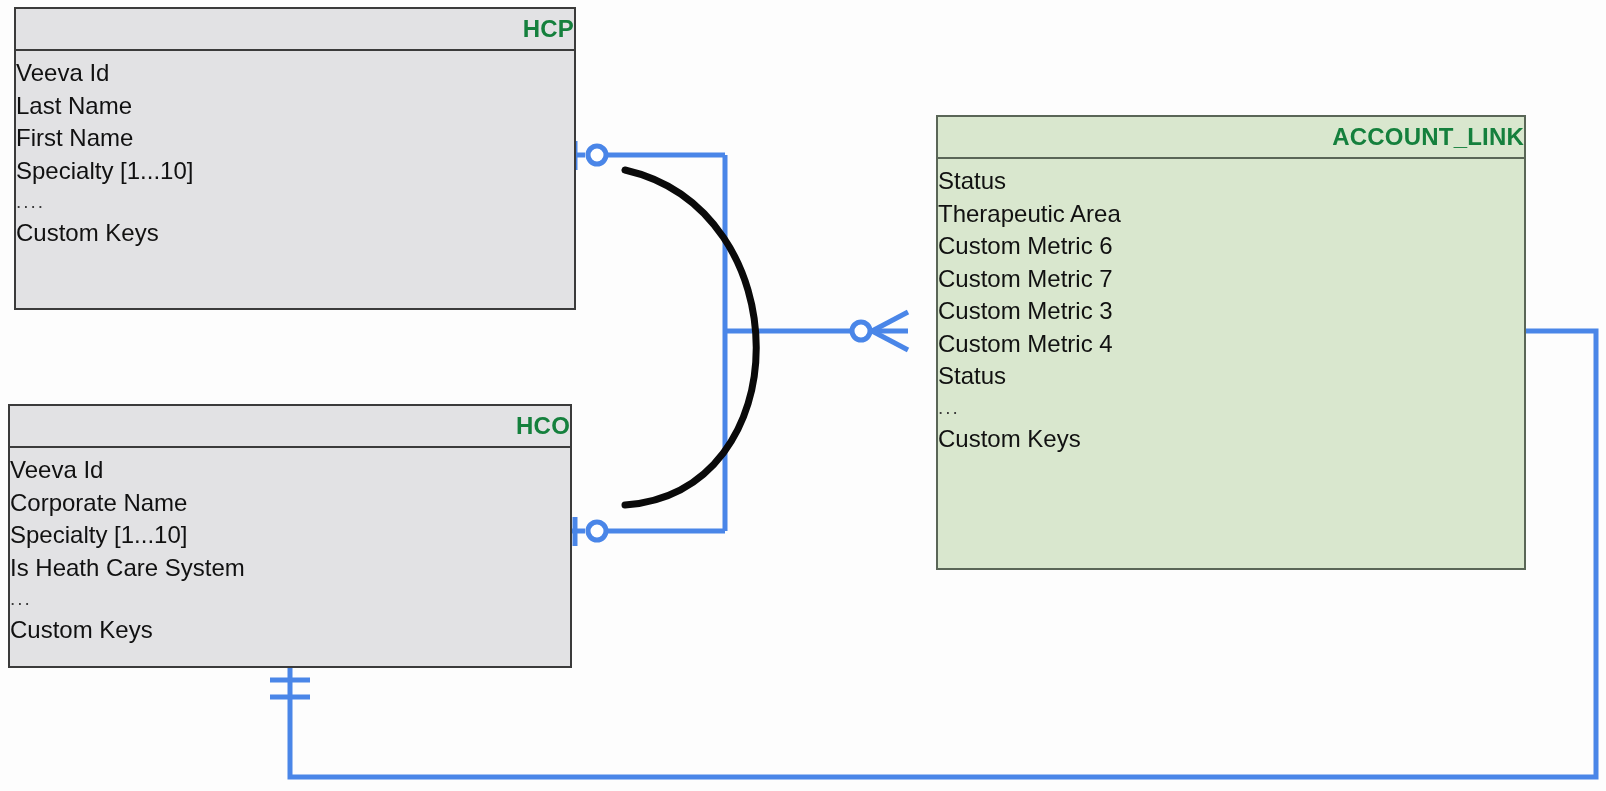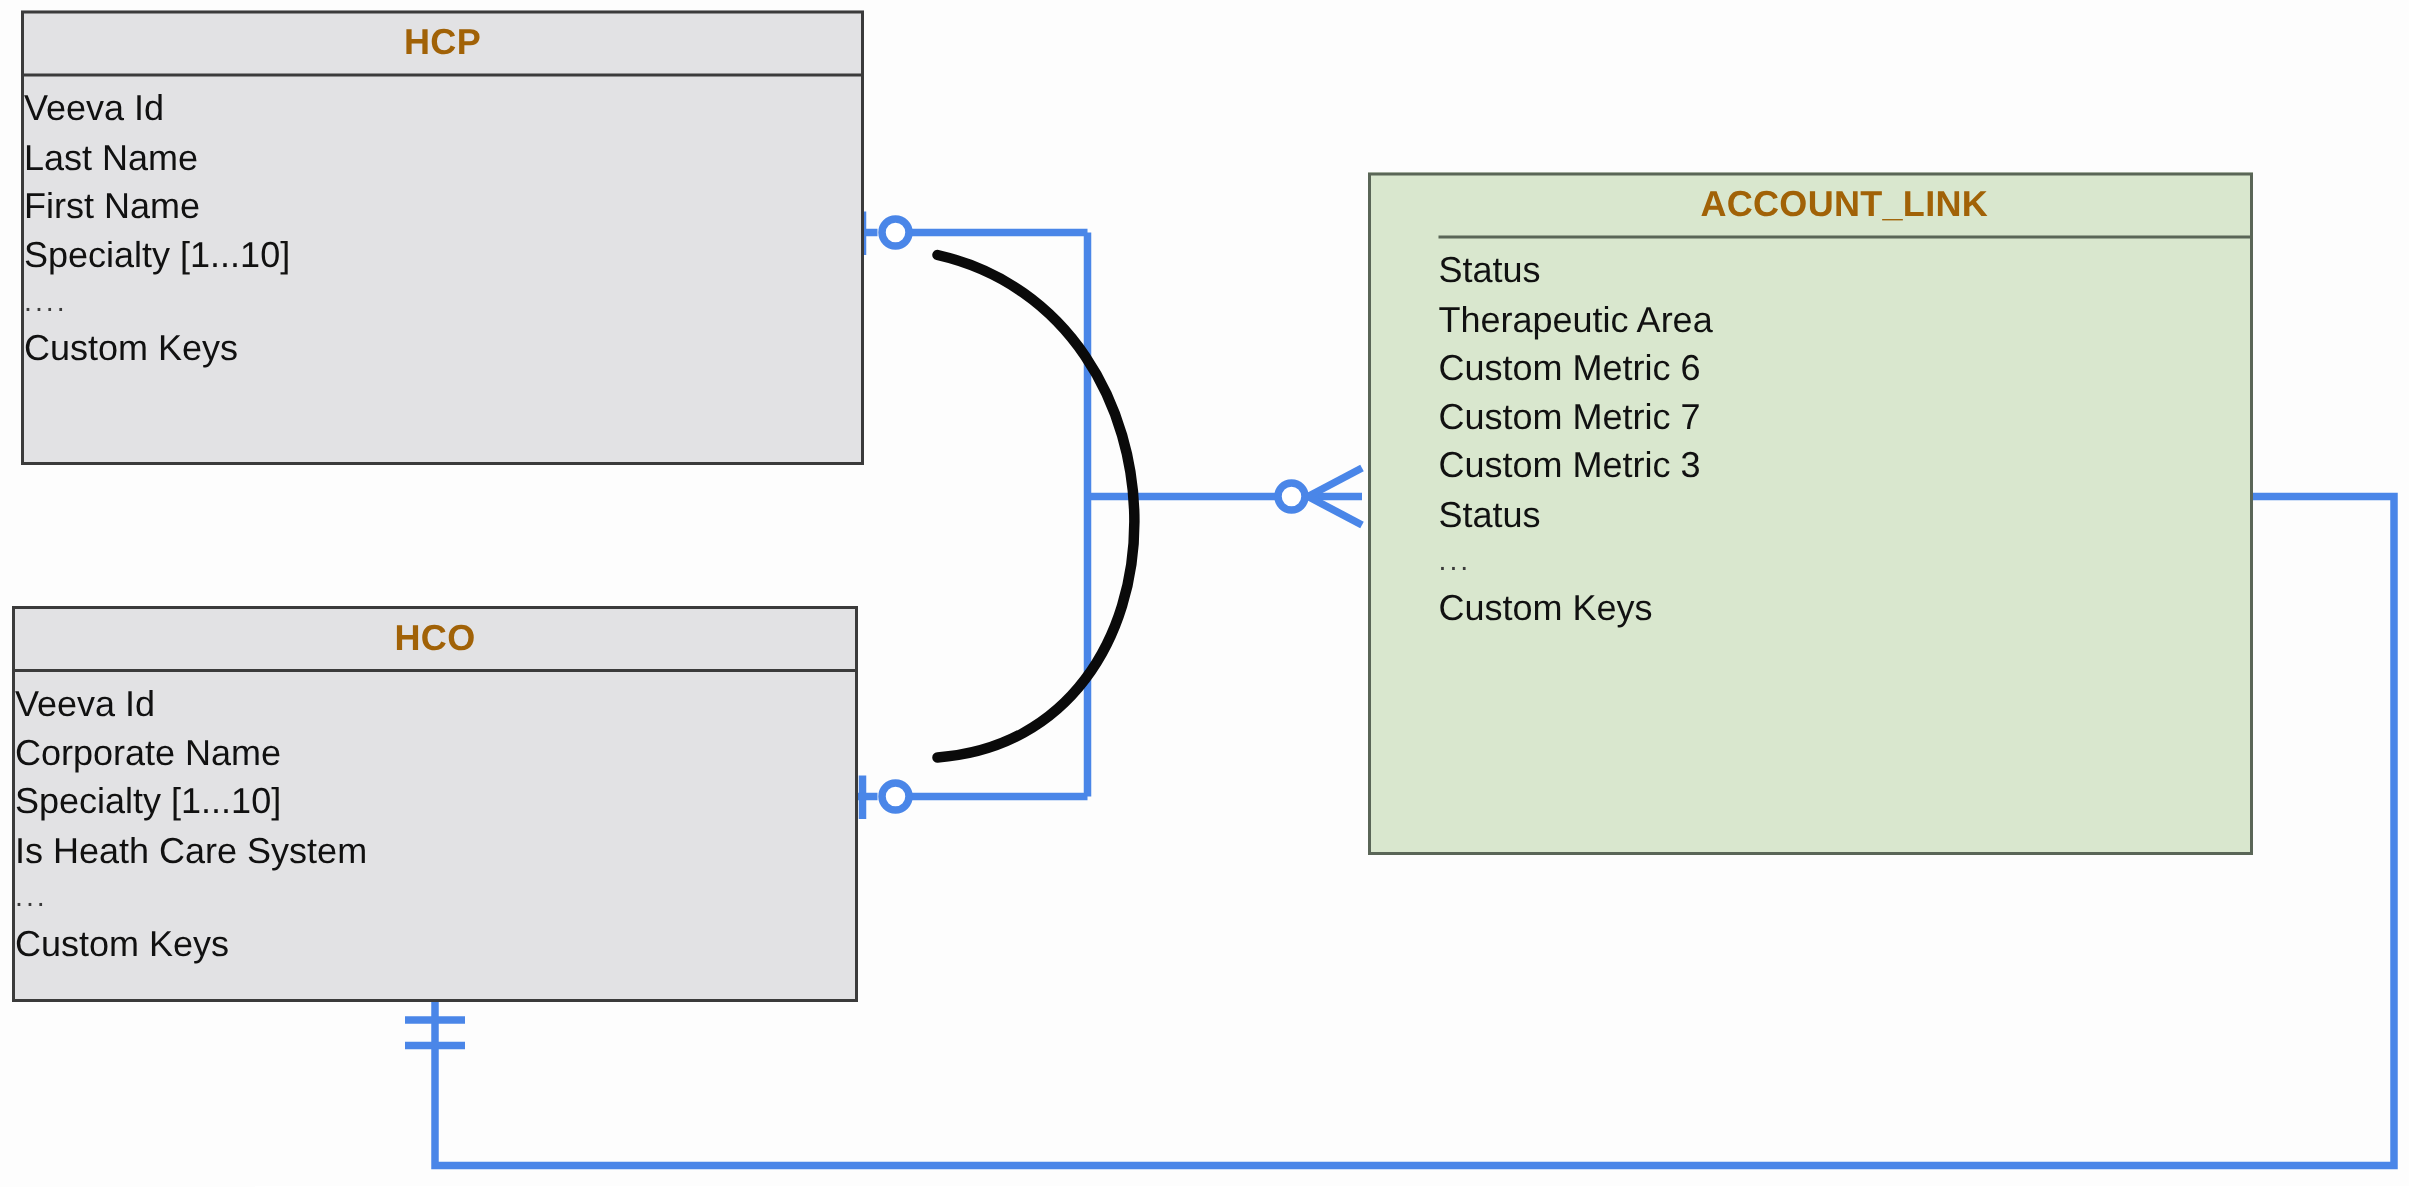--- a/index.html
+++ b/index.html
@@ -33,24 +33,24 @@
     flex-direction: column;
   }
   .entity.green {
     background: #d9e7ce;
     border-color: #5a6657;
   }
   .entity-header {
     box-sizing: border-box;
     height: 42px;
     line-height: 40px;
-    text-align: center;
+    text-align: right;
     font-weight: bold;
     font-size: 24px;
-    color: #a16207;
+    color: #15803d;
     border-bottom: 2px solid #3b3b3b;
     letter-spacing: 0.2px;
   }
   .entity.green .entity-header {
     border-bottom-color: #5a6657;
   }
   .entity-body {
     flex: 1;
     padding-top: 6px;
     text-align: left;
@@ -142,27 +142,28 @@
     <div class="entity-body">
       <span class="attr">Veeva Id</span>
       <span class="attr">Corporate Name</span>
       <span class="attr">Specialty [1...10]</span>
       <span class="attr">Is Heath Care System</span>
       <span class="attr ellipsis">...</span>
       <span class="attr">Custom Keys</span>
     </div>
   </div>
 
-  <div class="entity green" style="left:912px; top:115px; width:590px; height:455px;padding-left:45px;">
+  <div class="entity green" style="left:936px; top:115px; width:590px; height:455px;">
     <div class="entity-header">ACCOUNT_LINK</div>
     <div class="entity-body">
       <span class="attr">Status</span>
       <span class="attr">Therapeutic Area</span>
       <span class="attr">Custom Metric 6</span>
       <span class="attr">Custom Metric 7</span>
       <span class="attr">Custom Metric 3</span>
+      <span class="attr">Custom Metric 4</span>
       <span class="attr">Status</span>
       <span class="attr ellipsis">...</span>
       <span class="attr">Custom Keys</span>
     </div>
   </div>
 
 </div>
 
 </body></html>

